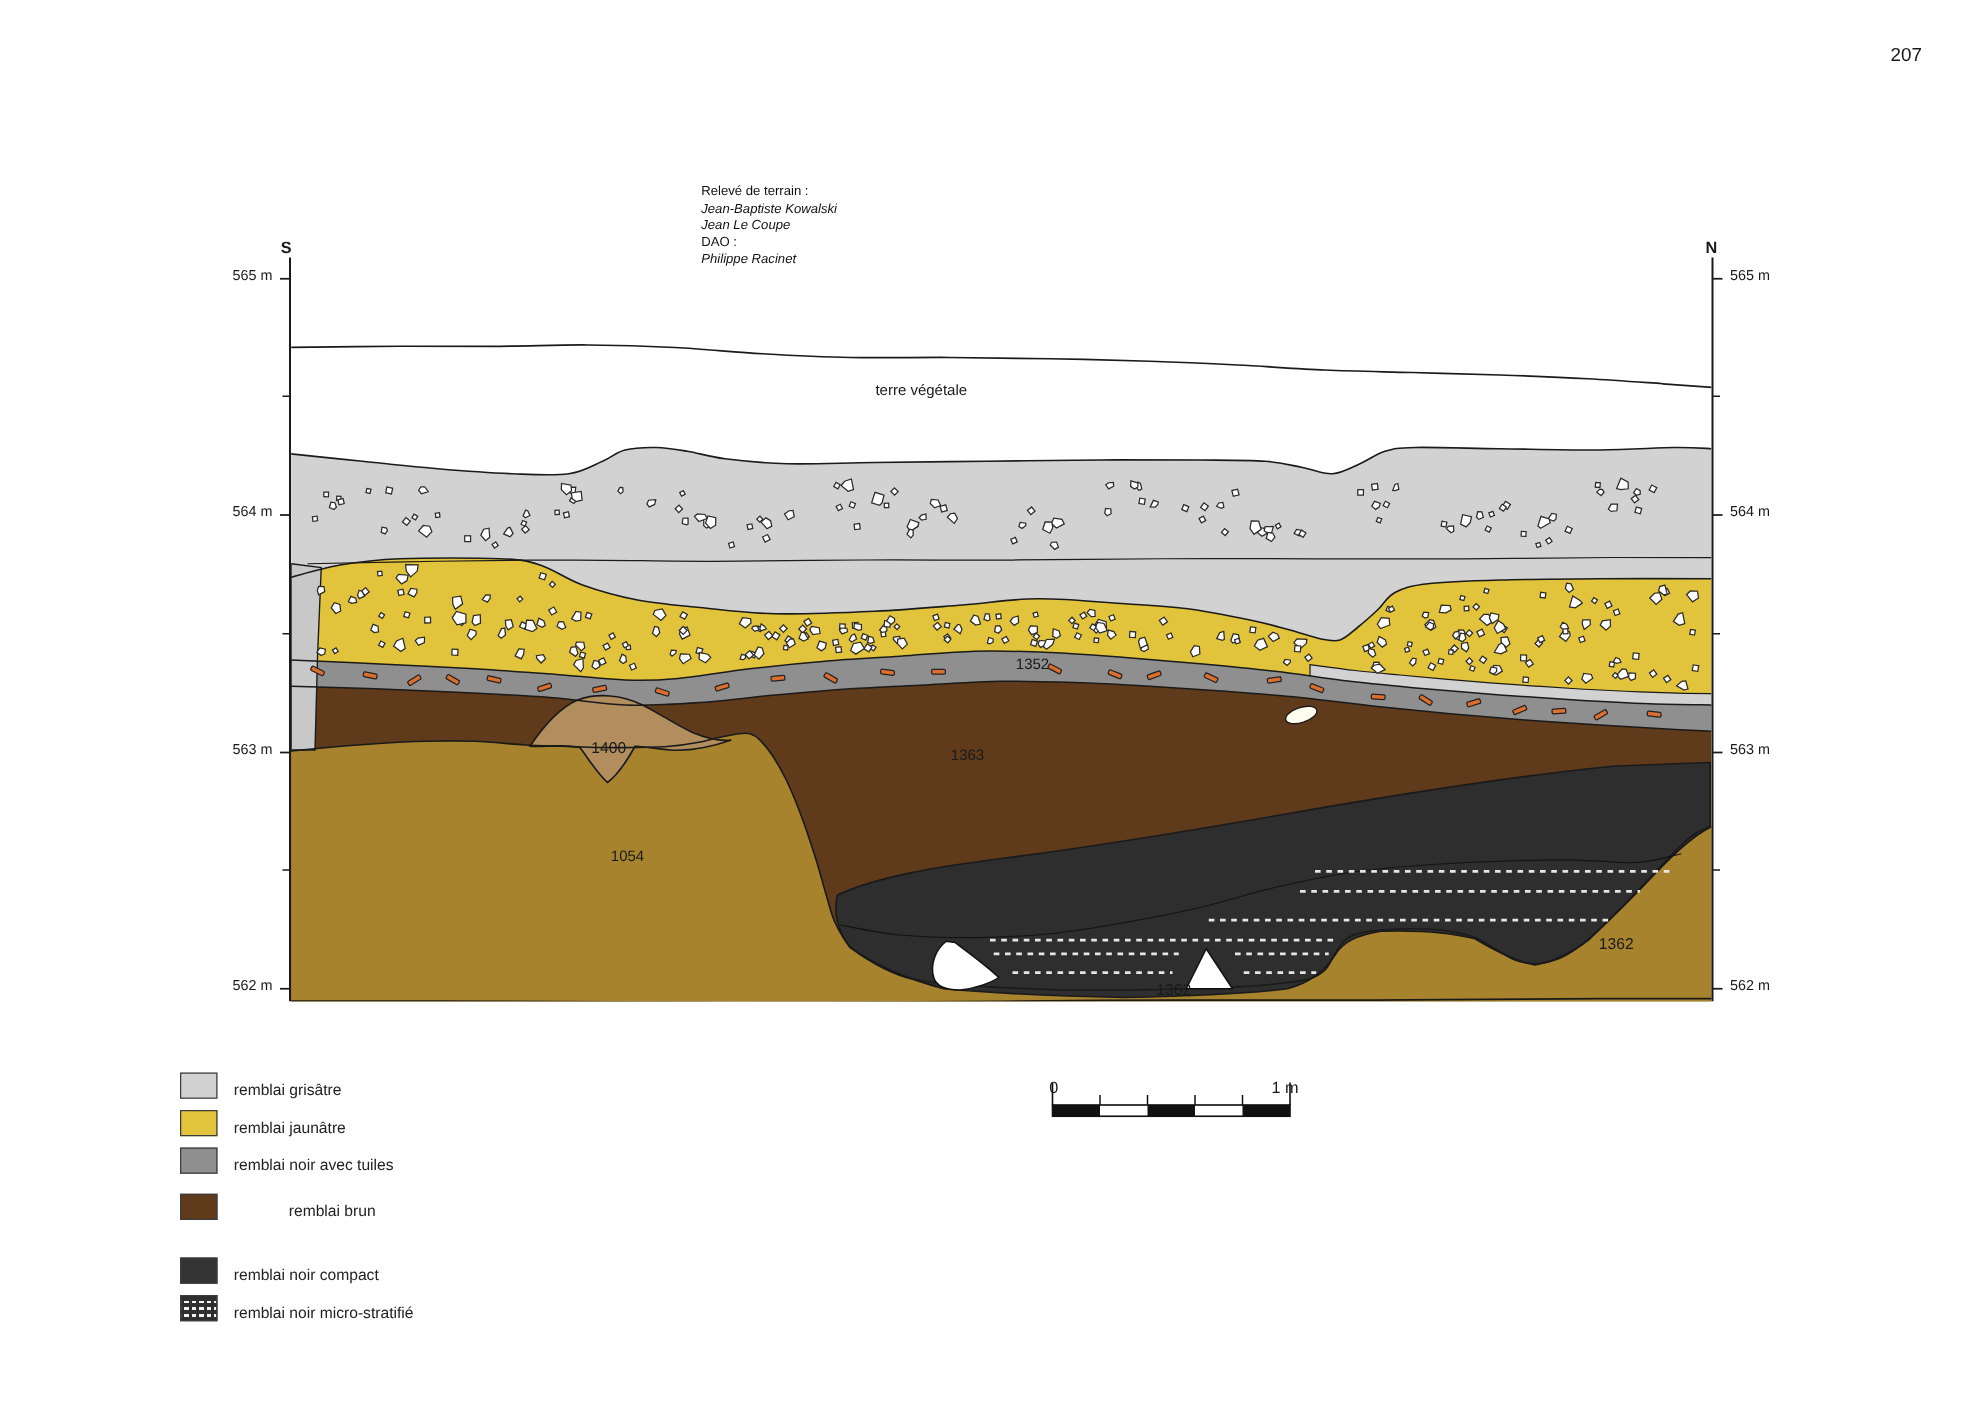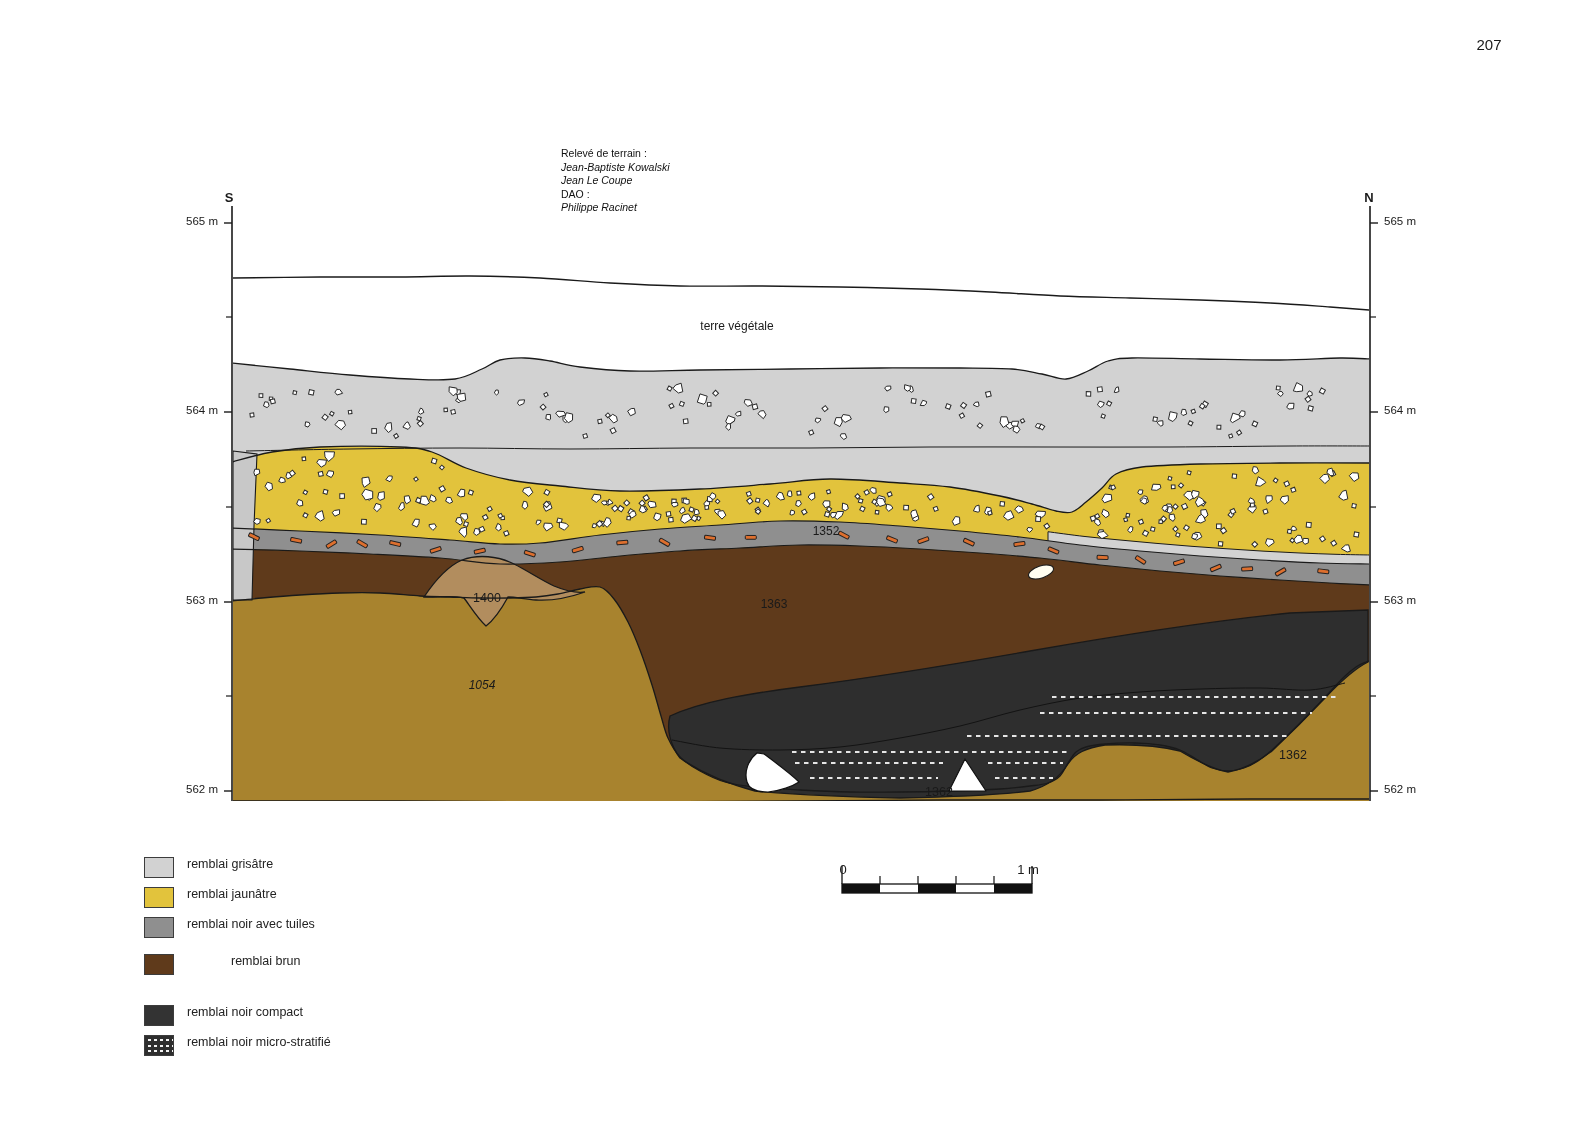--- a/index.html
+++ b/index.html
@@ -1,33 +1,33 @@
 <!DOCTYPE html>
 <html><head>
 <meta charset="utf-8">
 <style>
   html,body{margin:0;padding:0;background:#fff;}
   .page{position:relative;width:1587px;height:1123px;background:#fff;overflow:hidden;
         font-family:"Liberation Sans",sans-serif;color:#1a1a1a;}
   svg.draw{position:absolute;left:0;top:0;width:1587px;height:1123px;}
-  .pagenum{position:absolute;font-size:15px;transform:translateX(-50%);}
+  .pagenum{position:absolute;font-size:15px;transform:translateX(-50%);margin-left:36px;}
   .caption{position:absolute;font-size:15.5px;color:#111;white-space:nowrap;}
   .caption .feat{font-style:italic;margin-left:5px;}
   .caption .small{font-size:11.5px;margin-left:5px;}
   .credits{position:absolute;font-size:10.5px;line-height:13.5px;color:#111;}
   .credits .it{font-style:italic;}
   .endlab{position:absolute;font-size:13px;font-weight:bold;transform:translateX(-50%);}
   .elev{position:absolute;font-size:11.5px;width:60px;}
   .elev.l{text-align:right;}
   .elev.r{text-align:left;}
   .ulab{position:absolute;font-size:12px;transform:translateX(-50%);white-space:nowrap;}
   .ulab.it{font-size:12.5px;}
   .scalelab{position:absolute;font-size:13px;transform:translateX(-50%);}
   .legend{position:absolute;left:100px;top:857px;display:flex;flex-direction:column;gap:8px;}
-  .lrow{display:flex;align-items:flex-start;height:22px;padding-left:44px;}
+  .lrow{display:flex;align-items:flex-end;height:22px;padding-left:44px;}
   .sw{width:30px;height:21px;border:1.5px solid #3c3c3c;box-sizing:border-box;}
   .sw.gris{background:#d2d2d2;}
   .sw.jaune{background:#e2c33c;}
   .sw.tuiles{background:#8f8f8f;}
   .sw.brun{background:#5f3a1b;}
   .sw.compact{background:#333333;}
   .sw.strat{background-color:#2e2e2e;
     background-image:repeating-linear-gradient(90deg,#2e2e2e 0 2.5px,rgba(0,0,0,0) 2.5px 6px),
                      repeating-linear-gradient(180deg,#2e2e2e 0 3.5px,#f2f2f2 3.5px 5.5px);}
   .lrow .ltext{margin-left:13px;font-size:12.5px;color:#222;}
@@ -500,25 +500,25 @@
   <div class="elev l" style="left:158px;top:215px;">565 m</div>
   <div class="elev l" style="left:158px;top:404px;">564 m</div>
   <div class="elev l" style="left:158px;top:594px;">563 m</div>
   <div class="elev l" style="left:158px;top:783px;">562 m</div>
 
   <div class="elev r" style="left:1384px;top:215px;">565 m</div>
   <div class="elev r" style="left:1384px;top:404px;">564 m</div>
   <div class="elev r" style="left:1384px;top:594px;">563 m</div>
   <div class="elev r" style="left:1384px;top:783px;">562 m</div>
 
-  <div class="ulab" style="left:737px;top:319px;">terre végétale</div>
+  <div class="ulab" style="left:737px;top:305px;">terre végétale</div>
   <div class="ulab" style="left:782px;top:524px;margin-left:44px;">1352</div>
   <div class="ulab it" style="left:487px;top:591px;">1400</div>
   <div class="ulab" style="left:774px;top:597px;">1363</div>
-  <div class="ulab" style="left:482px;top:678px;font-style:italic;">1054</div>
+  <div class="ulab" style="left:502px;top:678px;">1054</div>
   <div class="ulab it" style="left:939px;top:785px;">1362</div>
   <div class="ulab it" style="left:1293px;top:748px;">1362</div>
 
   <div class="scalelab" style="left:843px;top:862px;">0</div>
   <div class="scalelab" style="left:1028px;top:862px;text-align:center;">1 m</div>
 
   <div class="legend">
     <div class="lrow">
       <div class="sw gris"></div>
       <div class="ltext">remblai grisâtre</div>

